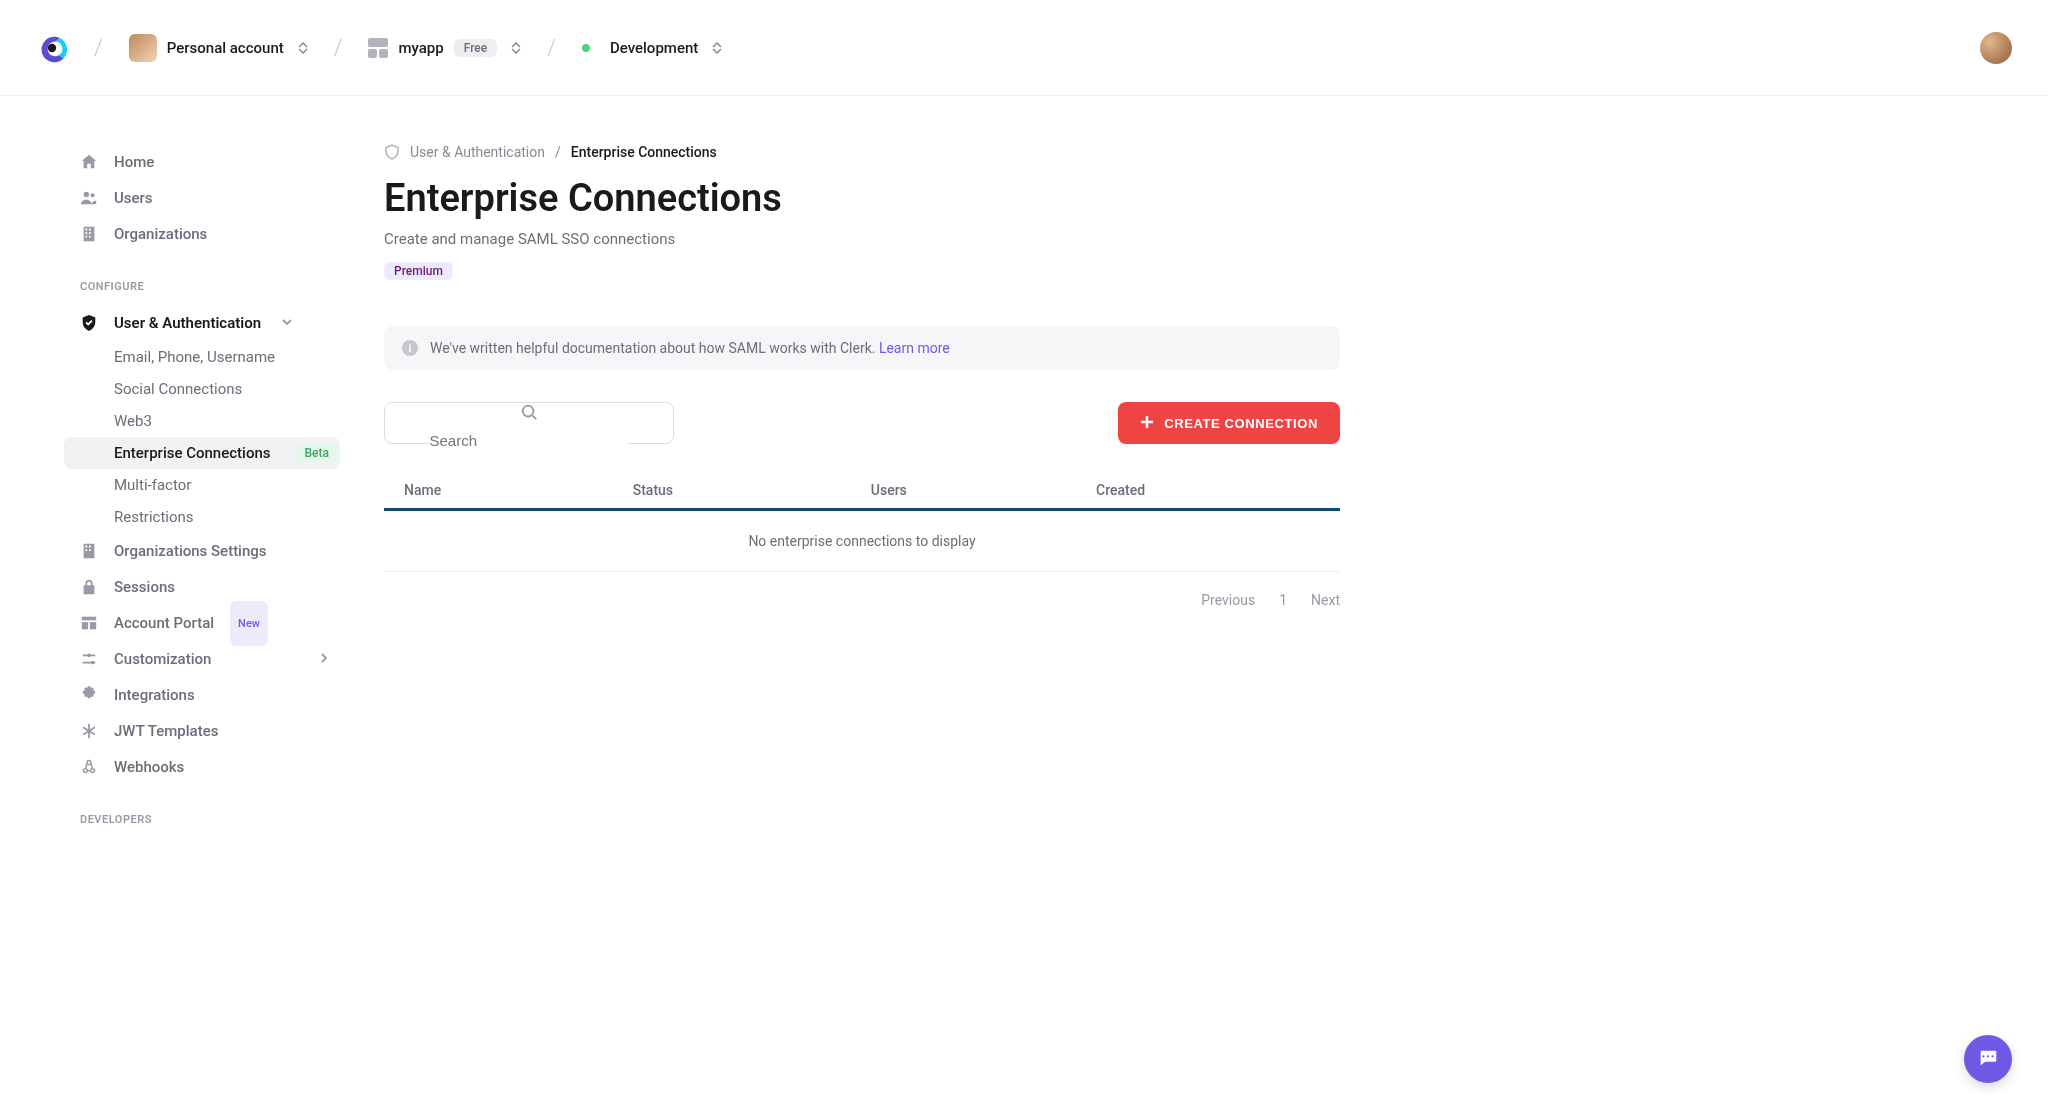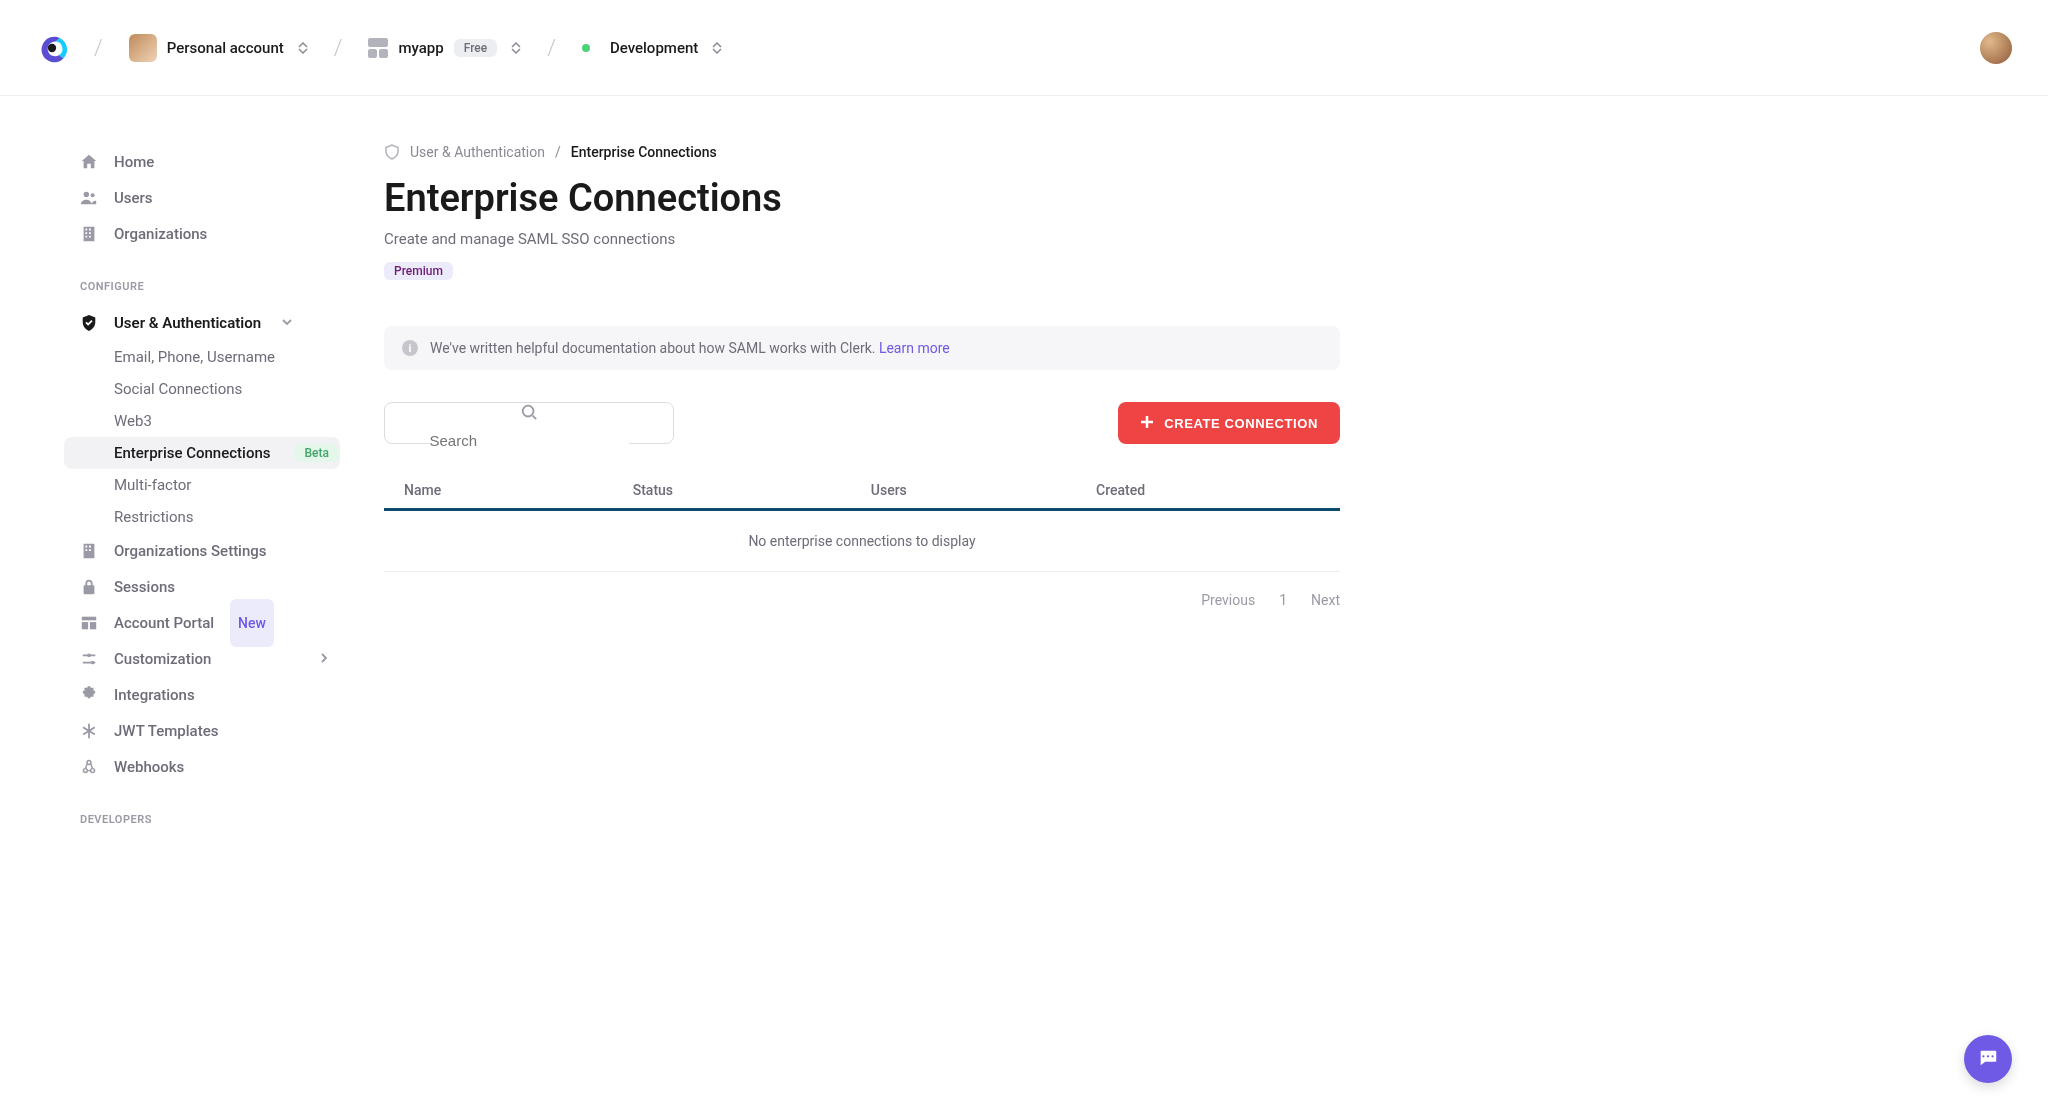--- a/index.html
+++ b/index.html
@@ -60,21 +60,21 @@
   .pill {
     display:inline-flex; align-items:center;
     padding: 2px 10px;
     border-radius: 6px;
     font-size: 12px;
     font-weight: 500;
   }
   .pill-free  { background:#eceef1; color:#6d6d7a; }
   .pill-green { background:#e5f6ea; color:#3fa766; }
   .pill-violet{ background:#ecebfc; color:#701a75; }
-  .pill-new   { background:#ecebfc; color:#6e5ae5; font-size:14px; padding:16px 8px;}
+  .pill-new   { background:#ecebfc; color:#6e5ae5; font-size:11px; padding:16px 8px;}
 
   .status-dot {
     width: 8px; height: 8px; border-radius: 50%;
     background:#4bd37b;
     display:inline-block;
     margin-right: 10px;
   }
 
   .chevron-updown {
     display:inline-flex; flex-direction:column; margin-left:4px;

